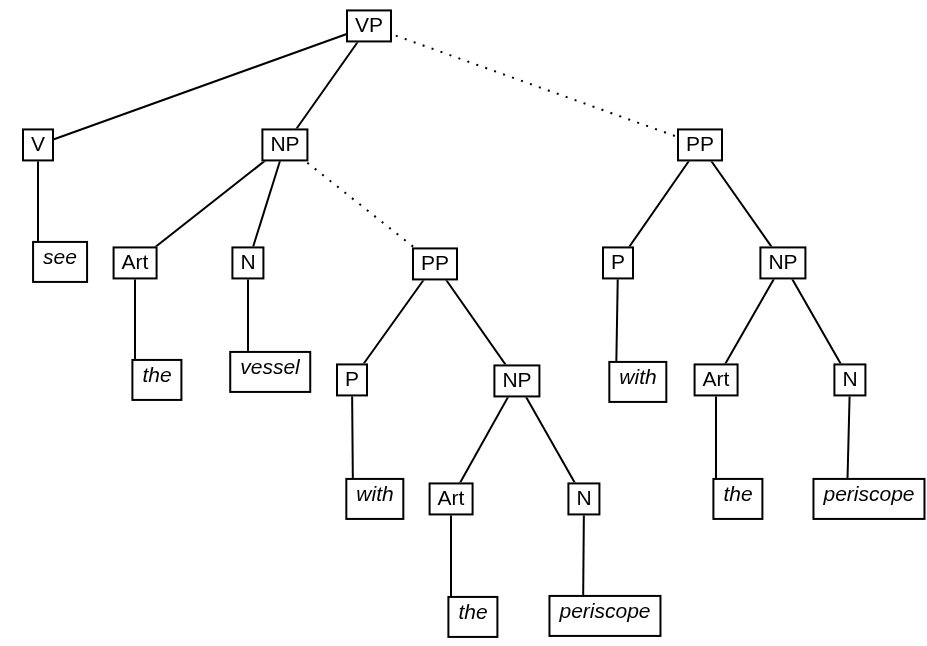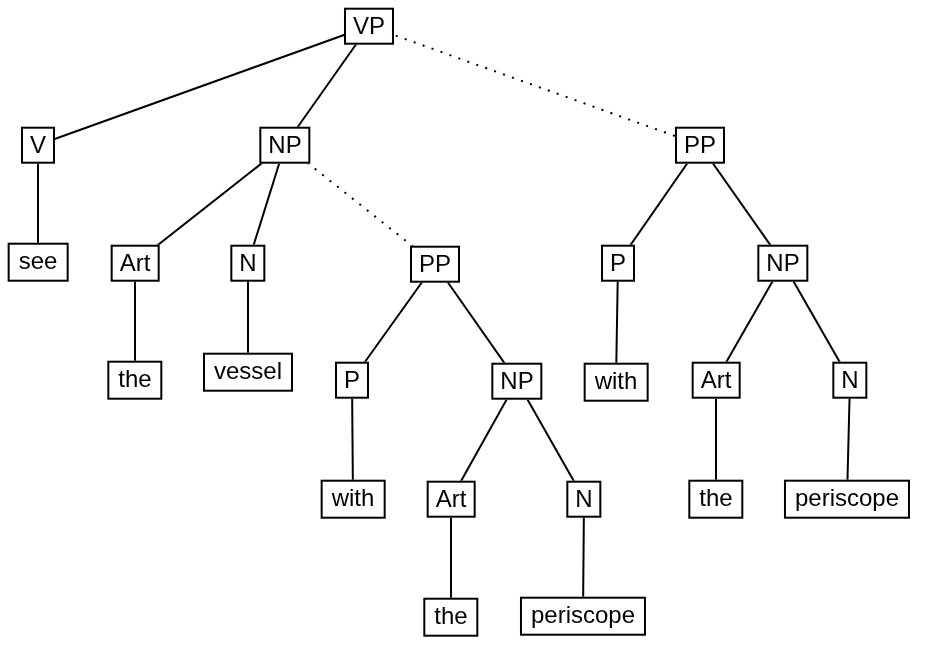--- a/index.html
+++ b/index.html
@@ -21,29 +21,31 @@
     top: 0;
     width: 927px;
     height: 646px;
   }
   .node {
     position: absolute;
     transform: translate(-50%, -50%);
     background: #ffffff;
     border: 2px solid #000000;
     color: #000000;
-    font-size: 24px;
+    font-size: 21px;
     line-height: 1.15;
     padding: 2px 7px 3px 7px;
     white-space: nowrap;
     text-align: left;
     box-sizing: border-box;
   }
   .node.italic {
-    padding: 2px 9px 5px 9px;
+    font-style: italic;
+    padding: 2px 9px 12px 9px;
+    margin-left: 22px;
   }
 </style>
 </head>
 <body>
 
 <div id="canvas">
   <svg id="edges" width="927" height="646" viewBox="0 0 927 646" xmlns="http://www.w3.org/2000/svg">
       <line x1="369" y1="26" x2="38" y2="145" stroke="#000000" stroke-width="2"></line>
       <line x1="369" y1="26" x2="285" y2="145" stroke="#000000" stroke-width="2"></line>
       <line x1="369" y1="26" x2="700" y2="145" stroke="#000000" stroke-width="2" stroke-dasharray="2 7.5" stroke-linecap="butt"></line>

